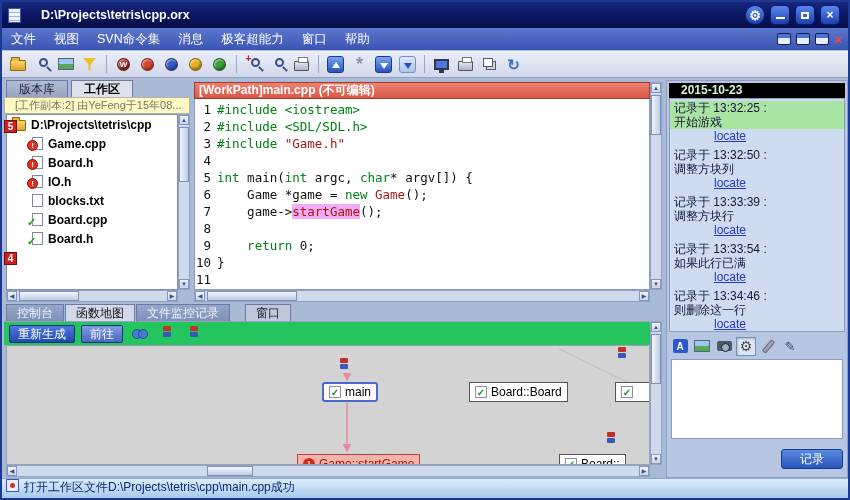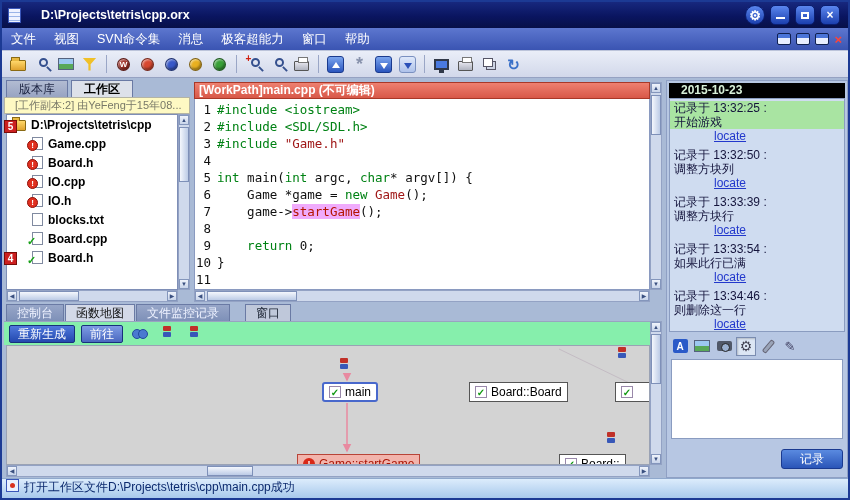--- a/index.html
+++ b/index.html
@@ -90,21 +90,21 @@
   .ct{white-space:pre;}
   .seg-g{color:#008214;} .seg-r{color:#a01818;} .seg-p{color:#101010;}
   .seg-h{background:#f0abfc;color:#b41400;}
 
   
   .bottom-panel{position:absolute;left:2px;top:302px;width:658px;height:174px;}
   .btabs{display:flex;gap:1px;padding-left:2px;height:17px;align-items:flex-end;}
   .btab{padding:0 10px;font-size:12px;height:17px;display:flex;align-items:center;background:linear-gradient(#97a6c8,#7e90b8);border:1px solid #6a7aa4;border-bottom:none;color:#eef2ff;}
   .btab.active{background:#d3d9e8;color:#101010;}
   .btab.detached{margin-left:14px;background:#bfc8da;color:#202838;}
-  .bbar{position:absolute;top:17px;left:0;right:12px;height:24px;background:#86efac;border-top:1px solid #98a4c0;display:flex;align-items:center;gap:6px;padding-left:5px;}
+  .bbar{position:absolute;top:17px;left:0;right:12px;height:24px;background:#22c55e;border-top:1px solid #98a4c0;display:flex;align-items:center;gap:6px;padding-left:5px;}
   .bbtn{height:18px;padding:0 8px;font-size:12px;color:#fff;background:linear-gradient(#4f79dd,#2348ae);border:1px solid #17307c;border-radius:2px;font-family:inherit;}
   .bbtn.secondary{background:linear-gradient(#7e9ce4,#4a68c0);}
   .graph{position:absolute;top:41px;left:2px;right:12px;bottom:13px;background:#d3d3d3;border:1px solid #9aa2b4;overflow:hidden;}
   .edges{position:absolute;left:0;top:0;}
   .gnode{position:absolute;height:20px;display:flex;align-items:center;gap:4px;padding:0 5px;background:#fff;border:1px solid #555;font-size:12px;white-space:nowrap;min-width:40px;}
   .gnode.blue{border:2px solid #4868cc;border-radius:3px;}
   .gnode.hl{background:#f2b4ac;border-color:#b84438;color:#aa1404;}
   .gchk{width:12px;height:12px;background:#fff;border:1px solid #98a;color:#109810;font-size:10px;font-weight:bold;line-height:11px;text-align:center;flex:none;}
   .gwarn{width:12px;height:12px;border-radius:50%;background:#d82818;color:#fff;font-size:9px;font-weight:bold;line-height:12px;text-align:center;flex:none;}
   .gmk{position:absolute;}
@@ -250,24 +250,20 @@
           <span class="ti ti-folder-warning"></span>
           <span class="tree-label">D:\Projects\tetris\cpp</span>
         </div>
         <div class="tree-row" style="padding-left: 22px;">
           <span class="ti ti-file-warning"></span>
           <span class="tree-label">Game.cpp</span>
         </div>
         <div class="tree-row" style="padding-left: 22px;">
           <span class="ti ti-file-warning"></span>
           <span class="tree-label">Board.h</span>
-        </div>
-        <div class="tree-row" style="padding-left: 22px;">
-          <span class="ti ti-file-warning"></span>
-          <span class="tree-label">IO.cpp</span>
         </div>
         <div class="tree-row" style="padding-left: 22px;">
           <span class="ti ti-file-warning"></span>
           <span class="tree-label">IO.h</span>
         </div>
         <div class="tree-row" style="padding-left: 22px;">
           <span class="ti ti-file"></span>
           <span class="tree-label">blocks.txt</span>
         </div>
         <div class="tree-row" style="padding-left: 22px;">

